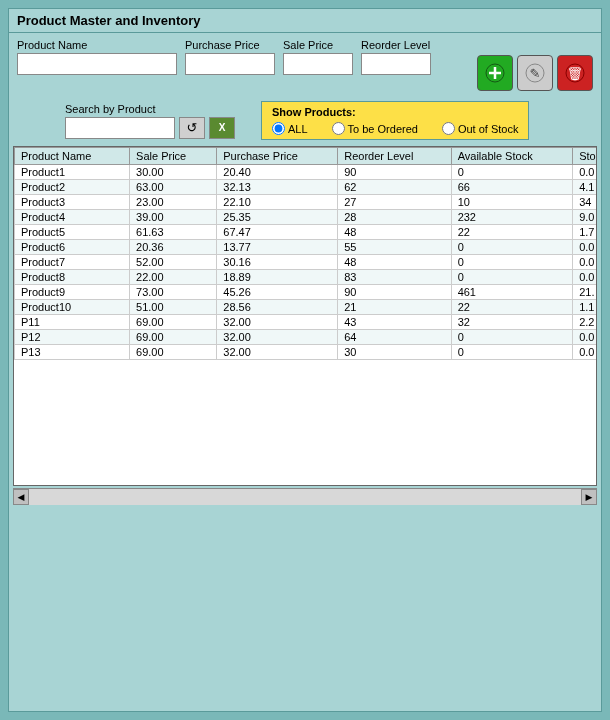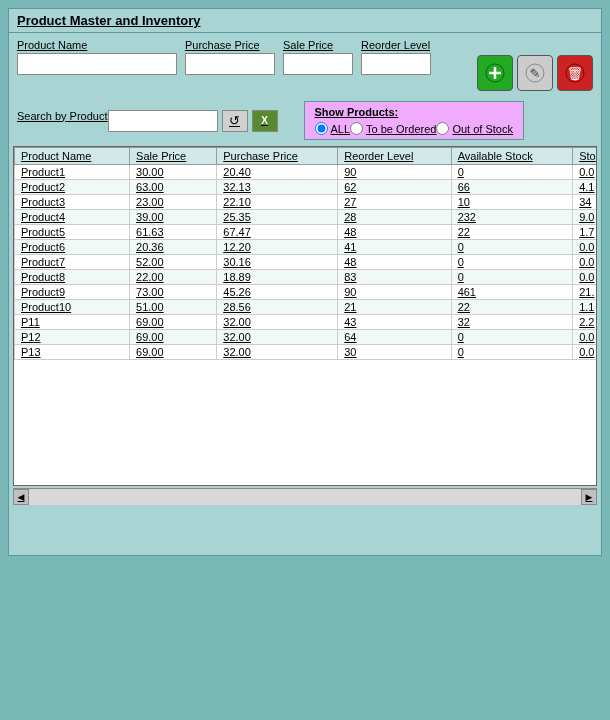--- a/index.html
+++ b/index.html
@@ -8,23 +8,22 @@
       font-family: Arial, sans-serif;
       font-size: 12px;
       width: 610px;
       height: 720px;
       overflow: hidden;
     }
     .outer {
       margin: 8px;
       background: #a8d4d4;
       border: 1px solid #5a9a9a;
-      height: 548px;
+      height: 704px;
       position: relative;
-      text-decoration: underline;
     }
     .panel-title {
       background: #a8d4d4;
       font-weight: bold;
       font-size: 13px;
       padding: 4px 8px;
       border-bottom: 1px solid #5a9a9a;
     }
     .form-section {
       padding: 6px 8px 4px 8px;
@@ -77,21 +76,22 @@
     .btn-edit { background: #cccccc; color: #333; }
     .btn-delete { background: #cc2222; color: white; }
     .search-section {
       padding: 2px 8px 4px 8px;
       display: flex;
       align-items: center;
       gap: 16px;
     }
     .search-group {
       display: flex;
-      flex-direction: row;
+      flex-direction: column;
+      margin-left: 48px;
     }
     .search-label {
       font-size: 11px;
       margin-bottom: 2px;
     }
     .search-row {
       display: flex;
       align-items: center;
       gap: 4px;
     }
@@ -115,21 +115,21 @@
       font-size: 13px;
     }
     .show-products-title {
       font-size: 11px;
       font-weight: bold;
       margin-bottom: 4px;
     }
     .radio-group {
       display: flex;
       align-items: center;
-      gap: 0;
+      gap: 24px;
     }
     .radio-label {
       display: flex;
       align-items: center;
       gap: 3px;
       font-size: 11px;
       cursor: pointer;
     }
     
     .table-container {
@@ -247,21 +247,21 @@
         <input class="search-input" type="text" style="">
         <button class="small-btn">
           <span>↺</span>
         </button>
         <button class="small-btn" style="background:#5a8a30; color:white; font-weight:bold; font-size:10px;">
           <span>X</span>
         </button>
       </div>
     </div>
 
-    <div style="border: 1px solid #5a9a9a; padding: 4px 10px; background: #f0abfc; margin-left: 10px;">
+    <div style="border: 1px solid #5a9a9a; padding: 4px 10px; background: #fde047; margin-left: 10px;">
       <div class="show-products-title">Show Products:</div>
       <div class="radio-group">
         <label class="radio-label">
           <input type="radio" name="showproducts" value="ALL" checked="" style="">
           <span>ALL</span>
         </label>
         <label class="radio-label">
           <input type="radio" name="showproducts" value="To be Ordered" style="">
           <span>To be Ordered</span>
         </label>
@@ -322,22 +322,22 @@
             <td>Product5</td>
             <td>61.63</td>
             <td>67.47</td>
             <td>48</td>
             <td>22</td>
             <td>1.7</td>
           </tr>
           <tr>
             <td>Product6</td>
             <td>20.36</td>
-            <td>12.20</td>
-            <td>41</td>
+            <td>13.77</td>
+            <td>55</td>
             <td>0</td>
             <td>0.0</td>
           </tr>
           <tr>
             <td>Product7</td>
             <td>52.00</td>
             <td>30.16</td>
             <td>48</td>
             <td>0</td>
             <td>0.0</td>

